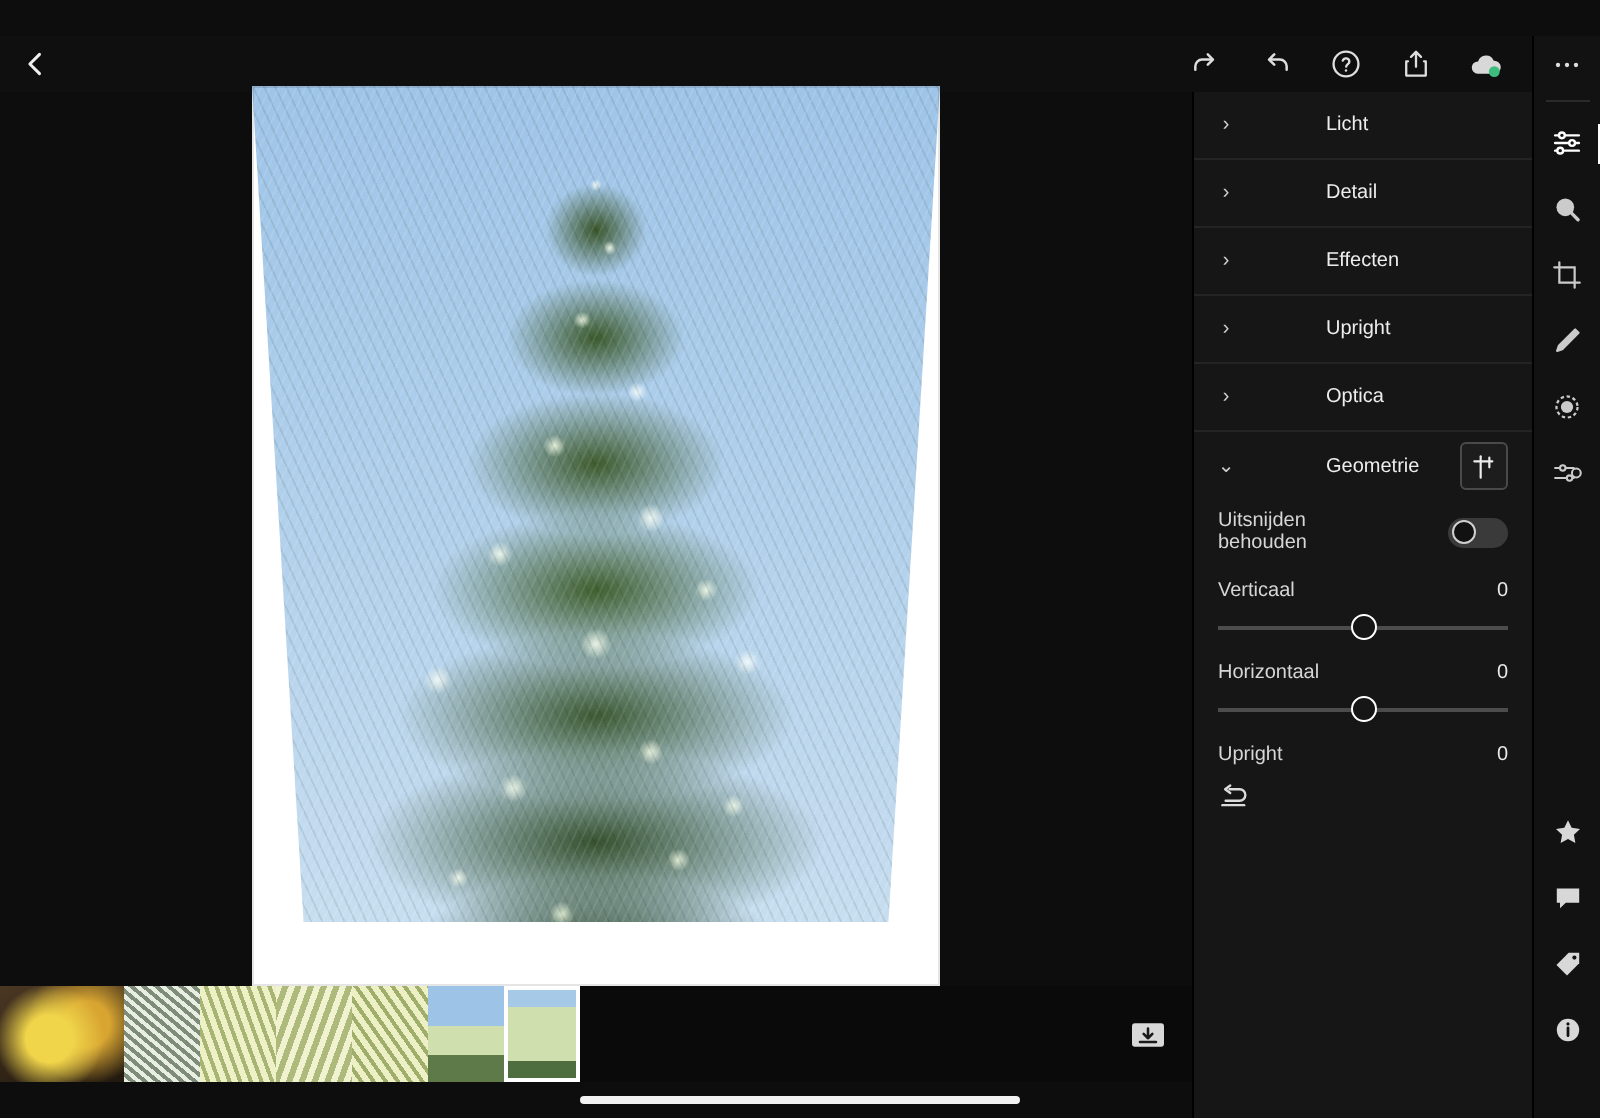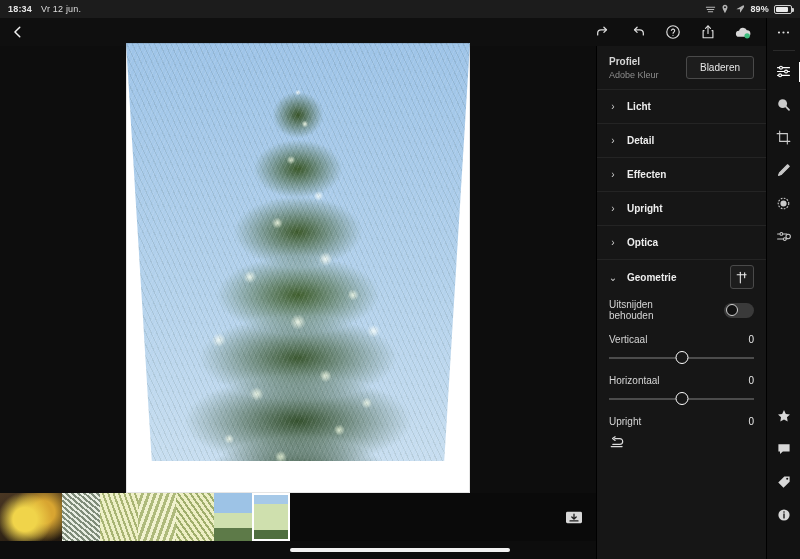--- a/index.html
+++ b/index.html
@@ -136,21 +136,21 @@
   .p-btn {
     border: 1px solid #4a4a4a; background: #1d1d1d; color: #e6e6e6;
     font-size: 10px; padding: 5px 13px; border-radius: 3px;
     font-family: "Liberation Sans", sans-serif;
   }
   .sec {
     display: flex; align-items: center; height: 34px; padding: 0 12px;
     border-bottom: 1px solid #242424; gap: 10px;
   }
   .sec .chev { width: 8px; color: #cfcfcf; font-size: 10px; display: flex; justify-content: center; }
-  .sec .name { font-size: 10px; color: #ededed; font-weight: bold; flex: 1; }
+  .sec .name { font-size: 10px; color: #ededed; font-weight: normal; flex: 1; margin-left: 36px; }
   .sec-icon-btn {
     width: 24px; height: 24px; border: 1px solid #4a4a4a; border-radius: 3px;
     background: #1d1d1d; display: flex; align-items: center; justify-content: center;
   }
   .upright-row { display: flex; align-items: center; gap: 8px; padding: 0 12px; height: 32px; }
   .upright-row .lab { font-size: 10px; color: #cfcfcf; }
   .upright-row .val { font-size: 10px; color: #ffffff; }
   .toggle-row { display: flex; align-items: center; justify-content: space-between; padding: 0 12px; height: 32px; gap: 28px; }
   .switch { width: 32px; height: 15px; border-radius: 8px; background: #3a3a3a; position: relative; }
   .switch > i {
@@ -186,47 +186,20 @@
   .rail-btn { position: relative; }
   .rail-sep { width: 22px; height: 1px; background: #2a2a2a; margin: 4px 0; }
   .rail-fill { flex: 1; }
   svg { display: block; }
 </style>
 </head>
 <body>
 
 <div id="app">
 
-  <div class="statusbar">
-    <div class="sb-left">
-      <span class="sb-time">18:34</span>
-      <span class="sb-date">Vr 12 jun.</span>
-    </div>
-    <div class="sb-right">
-      <span class="sb-ico">
-        <svg viewBox="0 0 12 12" width="11" height="11" fill="#d0d0d0">
-            <path d="M1 3h10v1H1zM2 5.5h8v1H2zM3.2 8h5.6v1H3.2z"></path>
-          </svg>
-      </span>
-      <span class="sb-ico">
-        <svg viewBox="0 0 12 12" width="10" height="10" fill="#d0d0d0">
-            <path d="M6 1C4.3 1 3 2.3 3 4c0 2.2 3 7 3 7s3-4.8 3-7c0-1.7-1.3-3-3-3zm0 4.2A1.2 1.2 0 1 1 6 2.8a1.2 1.2 0 0 1 0 2.4z"></path>
-          </svg>
-      </span>
-      <span class="sb-ico">
-        <svg viewBox="0 0 12 12" width="10" height="10" fill="#d0d0d0">
-            <path d="M11 3.2 6.6 9.9c-.2.3-.6.2-.6-.1V6.4H2.2c-.3 0-.4-.3-.2-.5L10 1.5c.3-.2.7.1.5.4z"></path>
-          </svg>
-      </span>
-      <span class="sb-time">89%</span>
-      <span class="battery">
-          <i></i>
-        </span>
-    </div>
-  </div>
 
   <div class="topbar">
     <div class="back">
       <span>
         <svg viewBox="0 0 16 16" width="14" height="14" fill="none" stroke="#f0f0f0" stroke-width="1.7" stroke-linecap="round" stroke-linejoin="round">
             <path d="M10 2.5 4.5 8 10 13.5"></path>
           </svg>
       </span>
     </div>
     <div class="spacer"></div>
@@ -319,27 +292,20 @@
         </svg>
       </span>
     </div>
   </div>
 
   <div class="home-ind"></div>
 
   <div class="panel">
 
 
-    <div class="p-row tall">
-      <div>
-        <div class="p-label" style="font-weight:bold;">Profiel</div>
-        <div class="p-sub">Adobe Kleur</div>
-      </div>
-      <button class="p-btn">Bladeren</button>
-    </div>
 
     <div class="sec">
       <span class="chev">›</span>
       <span class="name">Licht</span>
     </div>
     <div class="sec">
       <span class="chev">›</span>
       <span class="name">Detail</span>
     </div>
     <div class="sec">

